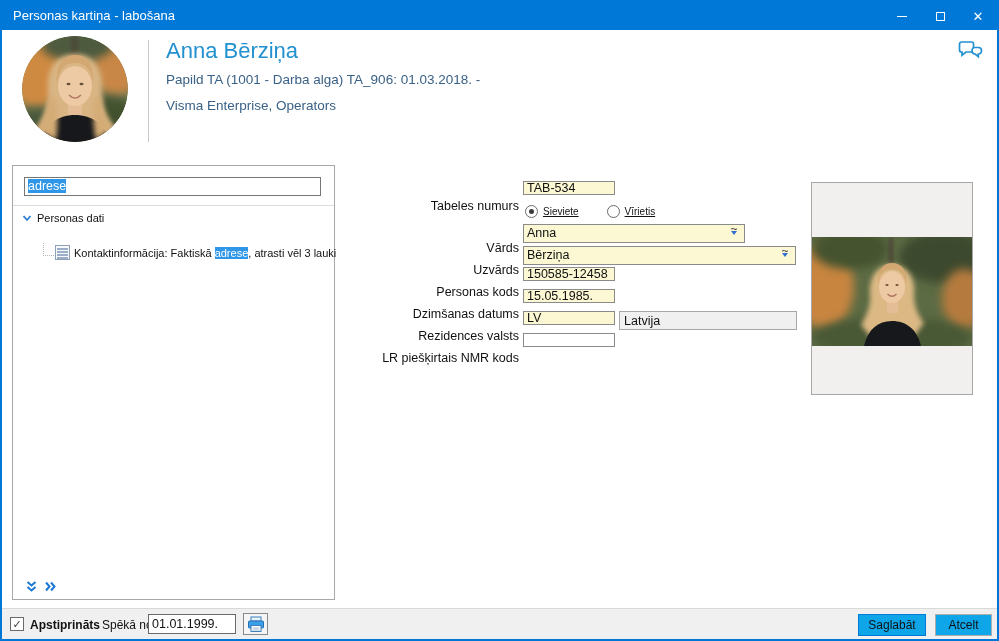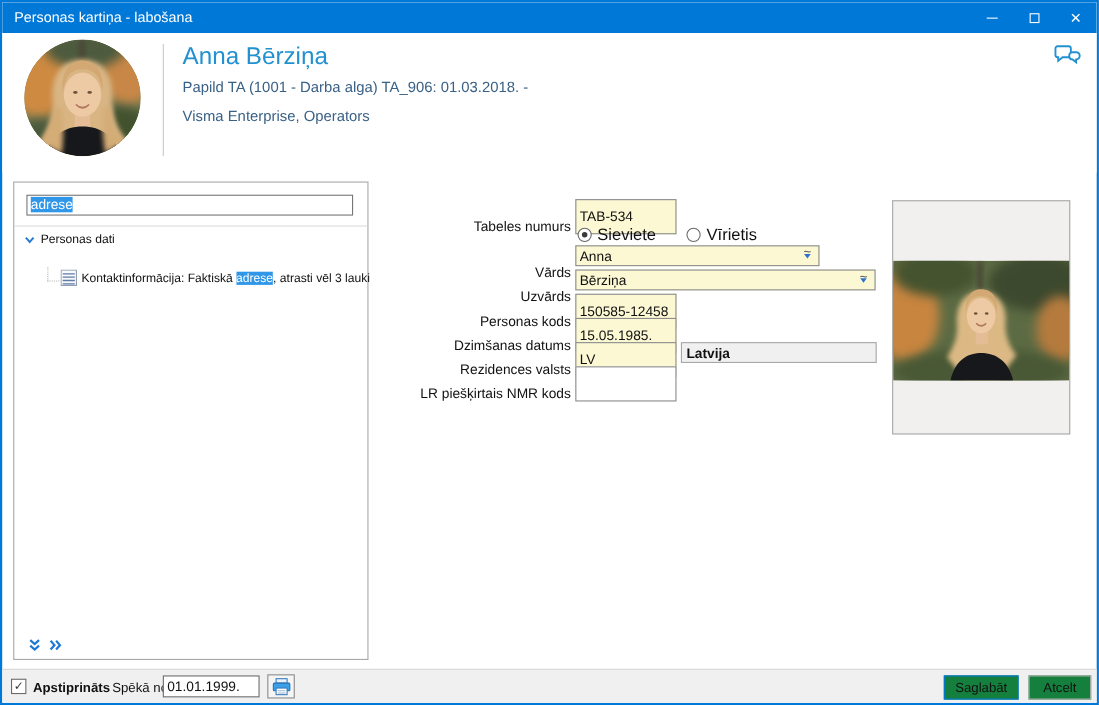--- a/index.html
+++ b/index.html
@@ -39,47 +39,47 @@
   .tree-expander { width:12px; height:12px; margin-right:4px; flex:0 0 auto; }
   .tree-child { display:flex; align-items:center; margin-left:22px; margin-top:19px; cursor:default; }
   .tree-connector { width:11px; height:13px; border-left:1px dotted #b5b5b5; border-bottom:1px dotted #b5b5b5; margin-bottom:7px; flex:0 0 auto; }
   .grid-icon { width:15px; height:15px; margin:0 4px 1px 1px; flex:0 0 auto; }
   .tree-item-label { line-height:17px; white-space:nowrap; }
   .panel-bottom-icons { position:absolute; left:12px; bottom:6px; display:flex; gap:6px; }
   .chev-btn { width:13px; height:13px; cursor:pointer; }
   
   .f-label { position:absolute; width:202px; text-align:right; font-size:12.5px; color:#111;margin-top:15px; }
   .f-input {
-    position:absolute; height:32px; border:1px solid #8a8a8a; background:#fbf8d3;
+    position:absolute; height:14px; border:1px solid #8a8a8a; background:#fbf8d3;
     font-size:12.5px; padding:0 3px; font-family:"Liberation Sans", sans-serif; color:#111;
   }
   .f-input.white { background:#fff; }
   .combo-wrap { position:absolute; }
   .combo-wrap input { width:100%; height:19px; border:1px solid #8a8a8a; background:#fbf8d3; font-size:12.5px; padding:0 20px 0 3px; font-family:inherit; color:#111; }
   .combo-ind { position:absolute; right:4px; top:1px; width:14px; text-align:center; pointer-events:auto; cursor:pointer; }
   .combo-tilde { display:block; font-size:12px; line-height:11px; color:#444; }
   .combo-tri { margin:0 auto; width:0; height:0; border-left:3.5px solid transparent; border-right:3.5px solid transparent; border-top:4px solid #2f6fd0; }
   .readonly-field {
     position:absolute; height:19px; border:1px solid #a7a7a7; background:#f0f0f0;
     font-size:12.5px; padding:1px 4px; color:#111; line-height:16px;
   }
-  .radio-row { position:absolute; display:flex; align-items:center; font-size:15px; color:#111; }
+  .radio-row { position:absolute; display:flex; align-items:center; font-size:10px; color:#111;text-decoration:underline; }
   .radio { width:13px; height:13px; border:1px solid #6a6a6a; border-radius:50%; background:#fff; margin-right:5px; position:relative; cursor:pointer; }
   .radio.checked::after { content:""; position:absolute; left:3px; top:3px; width:5px; height:5px; border-radius:50%; background:#3a3a3a; }
   .radio-label { margin-right:28px; }
   .photo-box { position:absolute; left:809px; top:180px; width:162px; height:213px; border:1px solid #a7a7a7; background:#f1f0ee; }
   .photo-box svg { position:absolute; left:0; top:54px; }
   
   .footer { position:absolute; left:0; right:0; bottom:0; height:31px; background:#f0f0f0; border-top:1px solid #d9d9d9; }
   .checkbox { position:absolute; left:8px; top:8px; width:14px; height:14px; border:1px solid #6a6a6a; background:#fff; font-size:11px; line-height:12px; text-align:center; color:#3a3a3a; cursor:pointer; }
   .approved-label { position:absolute; left:28px; top:9px; font-size:12px; color:#111;font-weight:bold; }
   .valid-from-label { position:absolute; left:100px; top:9px; font-size:12px; color:#111; }
   .date-input { position:absolute; left:146px; top:5px; width:88px; height:20px; border:1px solid #6a6a6a; background:#fff; font-size:12.5px; padding:0 3px; font-family:inherit; color:#111; }
   .print-btn { position:absolute; left:241px; top:4px; width:25px; height:22px; border:1px solid #8a8a8a; background:#f5f5f5; display:flex; align-items:center; justify-content:center; cursor:pointer; }
-  .btn { position:absolute; top:5px; height:22px; font-size:12px; color:#111; background:#15803d; display:flex; align-items:center; justify-content:center; cursor:pointer; }
+  .btn { position:absolute; top:5px; height:22px; font-size:12px; color:#111; background:#0ea5e9; display:flex; align-items:center; justify-content:center; cursor:pointer; }
   .btn-save { left:856px; width:68px; border:1px solid #0078d7; }
   .btn-cancel { left:933px; width:57px; border:1px solid #adadad; }
 </style>
 </head>
 <body>
 
 <div class="window">
 
   <div class="titlebar">
     <div class="title-text">Personas kartiņa - labošana</div>
@@ -206,21 +206,21 @@
   </div>
 
   <div class="f-label" style="left:315px; top:268px;">Personas kods</div>
   <input class="f-input" style="left: 521px; top: 265px; width: 92px;" value="150585-12458">
 
   <div class="f-label" style="left:315px; top:290px;">Dzimšanas datums</div>
   <input class="f-input" style="left: 521px; top: 287px; width: 92px;" value="15.05.1985.">
 
   <div class="f-label" style="left:315px; top:312px;">Rezidences valsts</div>
   <input class="f-input" style="left: 521px; top: 309px; width: 92px;" value="LV">
-  <div class="readonly-field" style="left:617px; top:309px; width:178px;font-weight:bold;">Latvija</div>
+  <div class="readonly-field" style="left:617px; top:309px; width:178px;">Latvija</div>
 
   <div class="f-label" style="left:315px; top:334px;">LR piešķirtais NMR kods</div>
   <input class="f-input white" style="left: 521px; top: 331px; width: 92px;" value="">
 
   <div class="photo-box">
     <svg width="160" height="109" viewBox="0 0 160 109">
       <defs>
         <filter id="pb6" x="-50%" y="-50%" width="200%" height="200%">
             <feGaussianBlur stdDeviation="5"></feGaussianBlur>
           </filter>

